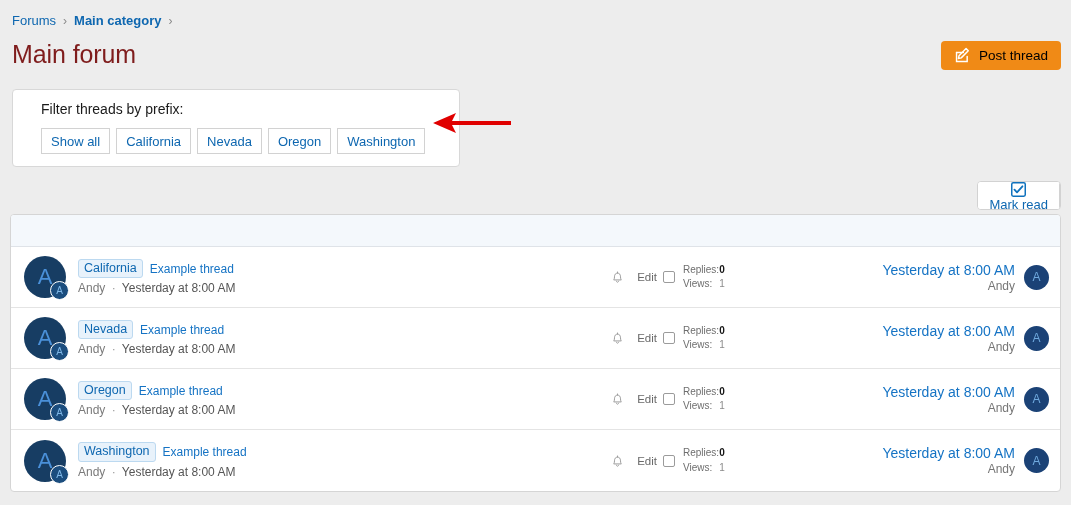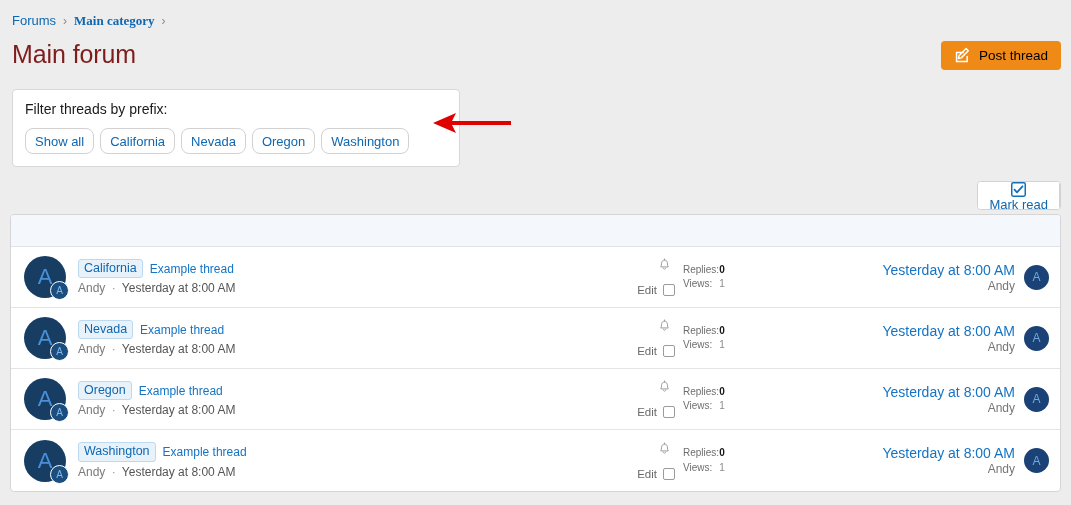--- a/index.html
+++ b/index.html
@@ -23,21 +23,21 @@
     align-items: center;
     padding: 12px 0 0 12px;
     font-size: 13px;
     height: 17px;
   }
   .crumb {
     color: #0e67b0;
     text-decoration: none;
     white-space: nowrap;
   }
-  .crumb.bold { font-weight: bold; font-family: Liberation Serif, serif; }
+  .crumb.bold { font-weight: bold; }
   .crumb-sep {
     color: #8a8a8a;
     margin: 0 7px;
     font-size: 12px;
     line-height: 1;
   }
 
   
   .title-row {
     display: flex;
@@ -72,32 +72,32 @@
   .post-thread-btn .pencil-icon { display: block; line-height: 0; }
 
   
   .filter-block {
     margin: 12px 0 0 12px;
     width: 448px;
     box-sizing: border-box;
     background: #ffffff;
     border: 1px solid #d8d8d8;
     border-radius: 4px;
-    padding: 11px 12px 12px 12px;
+    padding: 11px 12px 12px 28px;
   }
   .filter-label {
     font-size: 14px;
     color: #1a1a1a;
     margin-bottom: 11px;
   }
   .prefix-row { display: flex; gap: 6px; }
   .prefix-btn {
     background: #ffffff;
     border: 1px solid #d2d2d2;
-    border-radius: 8px;
+    border-radius: 0;
     color: #0e67b0;
     font-size: 13px;
     font-family: "Liberation Sans", sans-serif;
     padding: 0 9px;
     height: 26px;
     cursor: pointer;
     white-space: nowrap;
   }
 
   
@@ -230,21 +230,21 @@
     color: #6e6e6e;
   }
   .thread-meta .author { color: #7a7a7a; }
   .thread-meta .dot { margin: 0 3px; color: #9a9a9a; }
   .thread-meta .date { color: #555555; }
 
   
   .edit-col {
     flex: 0 0 60px;
     display: flex;
-    flex-direction: column;
+    flex-direction: row;
     align-items: flex-end;
     justify-content: flex-end;
     gap: 9px;
     margin-right: 8px;
   }
   .bell-line {
     display: flex;
     align-items: center;
     justify-content: flex-end;
     height: 17px;

